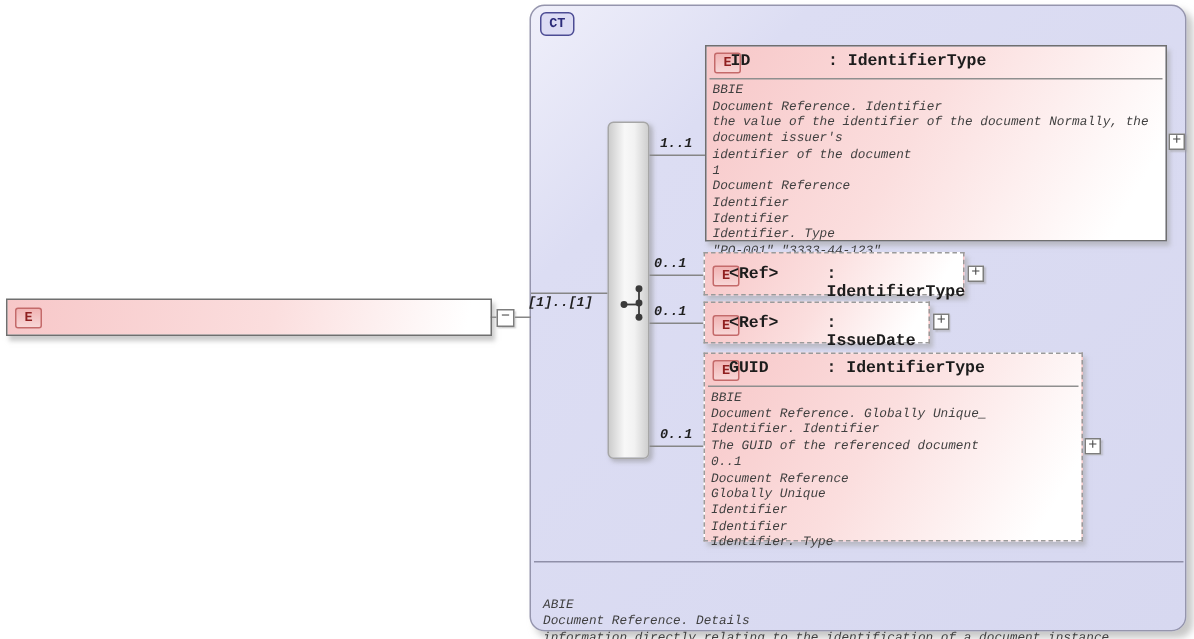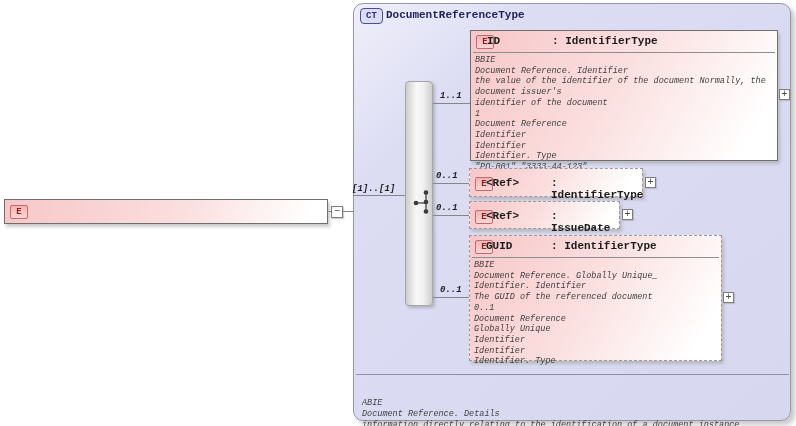--- a/index.html
+++ b/index.html
@@ -60,21 +60,20 @@
           border:1px solid #7d7d7d;color:#4a4a4a;font-size:10px;line-height:9px;
           text-align:center;cursor:pointer;box-shadow:1px 1px 1px rgba(160,160,160,.5);}
 </style>
 </head>
 <body>
 
 <div class="stage">
 
   <div class="ct-box">
     <div class="ct-badge">CT</div>
-    <div class="ct-title">DocumentReferenceType</div>
     <div class="ct-footer-sep"></div>
     <div class="ct-footer">ABIE
 Document Reference. Details
 information directly relating to the identification of a document instance
 Document Reference</div>
   </div>
 
   <div class="hline" style="left:327px;top:211px;width:5px"></div>
   <div class="hline" style="left:343px;top:211px;width:11px"></div>
   <div class="hline" style="left:354px;top:195px;width:51px"></div>
@@ -93,21 +92,21 @@
   <div class="seq-bar"></div>
   <svg class="seq-icon" width="24" height="32">
     <line x1="8" y1="17" x2="18" y2="17" stroke="#3a3a3a" stroke-width="1.2"></line>
     <line x1="18" y1="6.5" x2="18" y2="25.5" stroke="#3a3a3a" stroke-width="1.2"></line>
     <circle cx="8" cy="17" r="2.3" fill="#3a3a3a"></circle>
     <circle cx="18" cy="6.5" r="2.3" fill="#3a3a3a"></circle>
     <circle cx="18" cy="16" r="2.3" fill="#3a3a3a"></circle>
     <circle cx="18" cy="25.5" r="2.3" fill="#3a3a3a"></circle>
   </svg>
 
-  <div class="card" style="left:352px;top:184px;width:50px">[1]..[1]</div>
+  <div class="card" style="left:352px;top:197px;width:50px">[1]..[1]</div>
   <div class="card" style="left:440px;top:91px;width:26px">1..1</div>
   <div class="card" style="left:436px;top:171px;width:26px">0..1</div>
   <div class="card" style="left:436px;top:203px;width:26px">0..1</div>
   <div class="card" style="left:440px;top:285px;width:26px">0..1</div>
 
   <div class="elem-box" style="left:470px;top:30px;width:308px;height:131px">
     <div class="elem-header">
       <span class="e-badge">E</span>
       <span class="elem-name">ID</span>
       <span class="elem-type">: IdentifierType</span>

